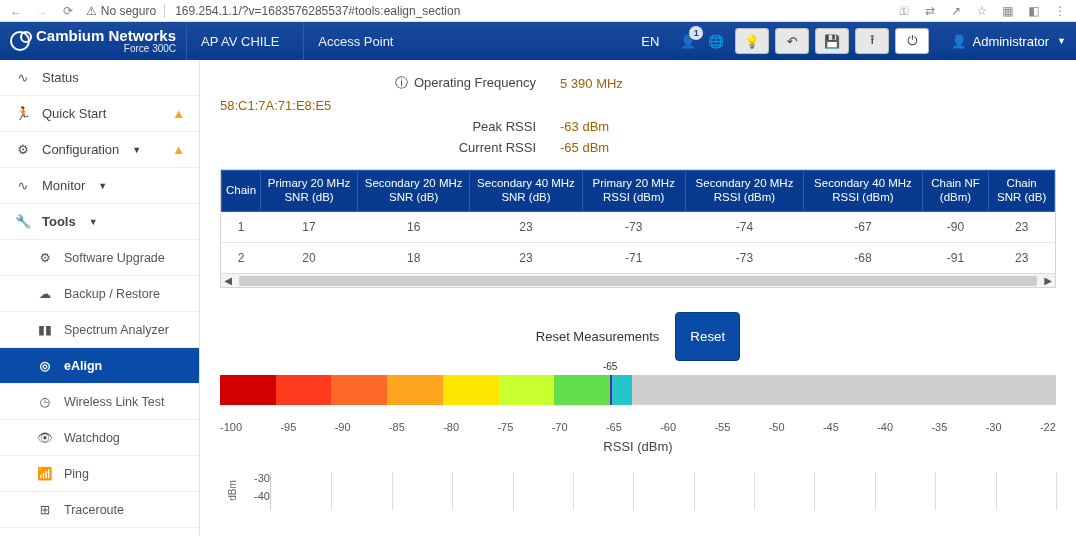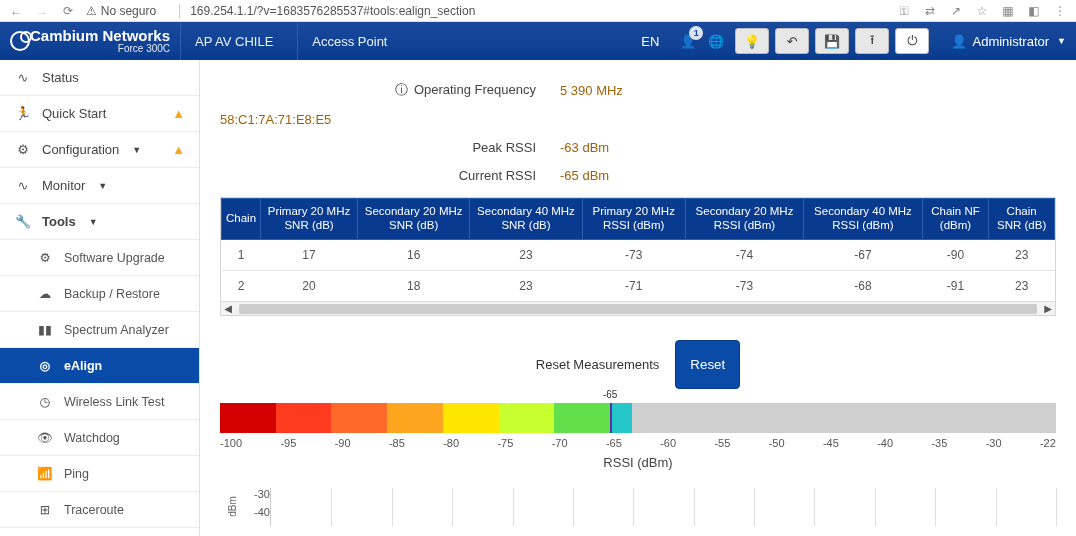--- a/index.html
+++ b/index.html
@@ -3,21 +3,21 @@
 <meta charset="utf-8">
 <style>
 *{box-sizing:border-box;margin:0;padding:0;font-family:Arial,Helvetica,sans-serif}
 body{width:1076px;height:536px;overflow:hidden;background:#fff;color:#333;font-size:13px}
 .addr{height:22px;display:flex;align-items:center;gap:10px;padding:0 8px;background:#fff;border-bottom:1px solid #ddd;color:#666;font-size:12px}
 .addr .ico{width:16px;text-align:center;color:#888;cursor:pointer}
 .addr .warn{display:flex;align-items:center;gap:4px;color:#555}
 .addr .url{color:#555}
 .addr .sp{flex:1}
 .hdr{height:38px;background:linear-gradient(#1b4a9c,#083b8f);display:flex;align-items:center;color:#fff;padding:0 10px;gap:10px}
-.brand{display:flex;align-items:center;}
+.brand{display:flex;align-items:center;gap:6px}
 .brand .logo{width:20px;height:20px;border:2px solid #fff;border-radius:50%;position:relative}
 .brand .logo:after{content:"";position:absolute;width:8px;height:8px;border:2px solid #fff;border-radius:50%;right:-4px;top:-2px}
 .brand .t{font-weight:bold;font-size:15px;line-height:1}
 .brand .s{font-size:10px;text-align:right;opacity:.9}
 .hlnk{border-left:1px solid #2a5cb0;height:38px;display:flex;align-items:center;padding:0 14px;font-size:13px;color:#eaf1ff;cursor:pointer}
 .hdr .sp{flex:1}
 .lang{padding:0 10px;cursor:pointer}
 .hic{width:18px;text-align:center;opacity:.85;cursor:pointer;position:relative}
 .badge{position:absolute;top:-8px;right:-6px;background:#fff;color:#0a4ba8;border-radius:50%;width:14px;height:14px;font-size:9px;font-weight:bold;display:flex;align-items:center;justify-content:center}
 .btnrow{display:flex;gap:6px;align-items:center}
@@ -27,57 +27,57 @@
 .sb{width:200px;border-right:1px solid #e0e0e0;overflow:hidden}
 .sbi{display:flex;align-items:center;gap:10px;padding:10px 14px;border-bottom:1px solid #eee;cursor:pointer;color:#444}
 .sbi .ic{width:18px;text-align:center;color:#555}
 .sbi .wr{margin-left:auto;color:#f5a623}
 .sbi.bold{font-weight:bold}
 .sbi.sub{padding-left:36px;font-size:12.5px;color:#555}
 .sbi.active{background:#0a4ba8;color:#fff;font-weight:bold}
 .sbi.active .ic{color:#fff}
 .main{flex:1;padding:8px 20px;overflow:auto}
 .info{margin:2px 0 14px}
-.irow{display:flex;align-items:center;margin:13px 0}
+.irow{display:flex;align-items:center;margin:6px 0}
 .irow .lbl{flex:0 0 340px;text-align:right;color:#444;padding-right:24px}
 .irow .val{color:#a16207}
 .tblwrap{border:1px solid #d5d5d5;overflow:hidden}
 .tbl{width:100%;border-collapse:collapse;font-size:12px}
 .tbl th{background:#083b8f;color:#fff;font-weight:normal;padding:6px 4px;border:1px solid #2a5cb0;font-size:11.5px;line-height:1.2}
 .tbl td{padding:8px 4px;text-align:center;border-top:1px solid #e5e5e5;color:#555}
 .scrl{height:14px;background:#f3f3f3;border-top:1px solid #ddd;position:relative}
 .scrl .l,.scrl .r{position:absolute;top:0;width:14px;height:14px;display:flex;align-items:center;justify-content:center;color:#555;font-size:10px;cursor:pointer}
 .scrl .l{left:0}.scrl .r{right:0}
 .scrl .bar{position:absolute;top:2px;left:18px;right:18px;height:10px;background:#ccc;border-radius:2px}
 .rst{display:flex;align-items:center;gap:16px;justify-content:center;margin:24px 0 14px}
 .rbtn{background:#0a4ba8;color:#fff;border:1px solid #063a85;border-radius:4px;padding:16px 14px;cursor:pointer}
 .meter{position:relative;height:30px;margin:10px 0 4px}
 .meter .seg{position:absolute;top:0;height:30px}
 .mk{position:absolute;top:0;width:2px;height:30px;background:#5a2ea6}
 .mkv{position:absolute;top:-14px;font-size:10px;color:#333;transform:translateX(-50%)}
-.ticks{display:flex;justify-content:space-between;font-size:11px;color:#555;margin-top:4px}
+.ticks{display:flex;justify-content:space-between;font-size:11px;color:#555;margin-top:16px}
 .axl{text-align:center;margin-top:6px;color:#444;font-size:13px}
 .mini{margin-top:18px;display:flex}
 .mini .yl{width:24px;display:flex;align-items:center;justify-content:center}
 .mini .yl span{transform:rotate(-90deg);font-size:10px;color:#666}
 .mini .yv{width:26px;font-size:11px;color:#555;text-align:right}
 .mini .grid{flex:1;border-left:1px solid #ccc;position:relative;height:38px}
 .mini .gl{position:absolute;top:0;height:38px;border-left:1px solid #ddd}
 .caret{font-size:9px;margin-left:3px}
 </style>
 </head>
 <body>
 
 <div class="addr">
   <span class="ico">←</span>
   <span class="ico" style="opacity:.4">→</span>
   <span class="ico">⟳</span>
   <span class="warn">
       <span>⚠</span>
-      <span style="border-right:1px solid #ccc;padding-right:23px">No seguro</span>
+      <span style="border-right:1px solid #ccc;padding-right:8px">No seguro</span>
     </span>
   <span class="url">169.254.1.1/?v=1683576285537#tools:ealign_section</span>
   <span class="sp"></span>
   <span class="ico">⚿</span>
   <span class="ico">⇄</span>
   <span class="ico">↗</span>
   <span class="ico">☆</span>
   <span class="ico">▦</span>
   <span class="ico">◧</span>
   <span class="ico">⋮</span>

